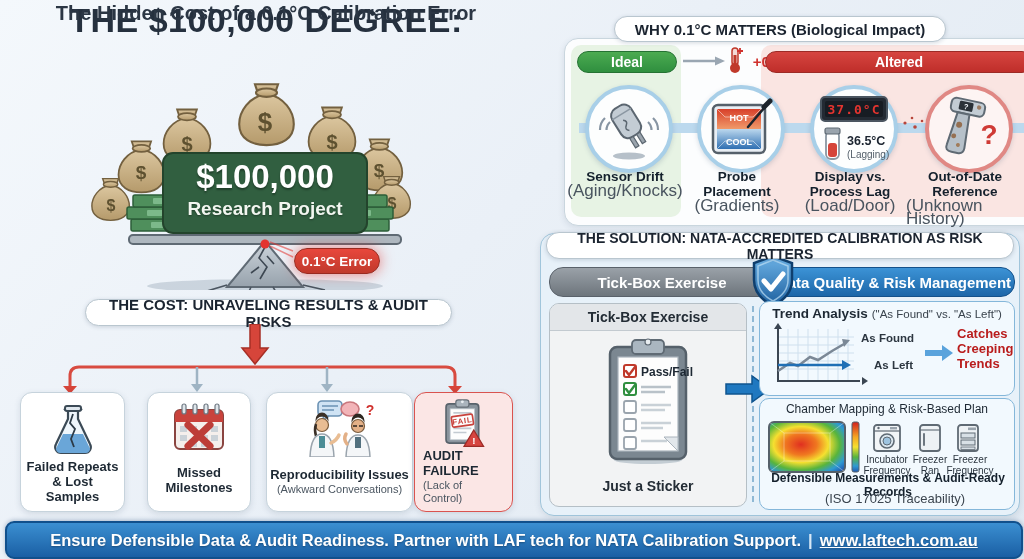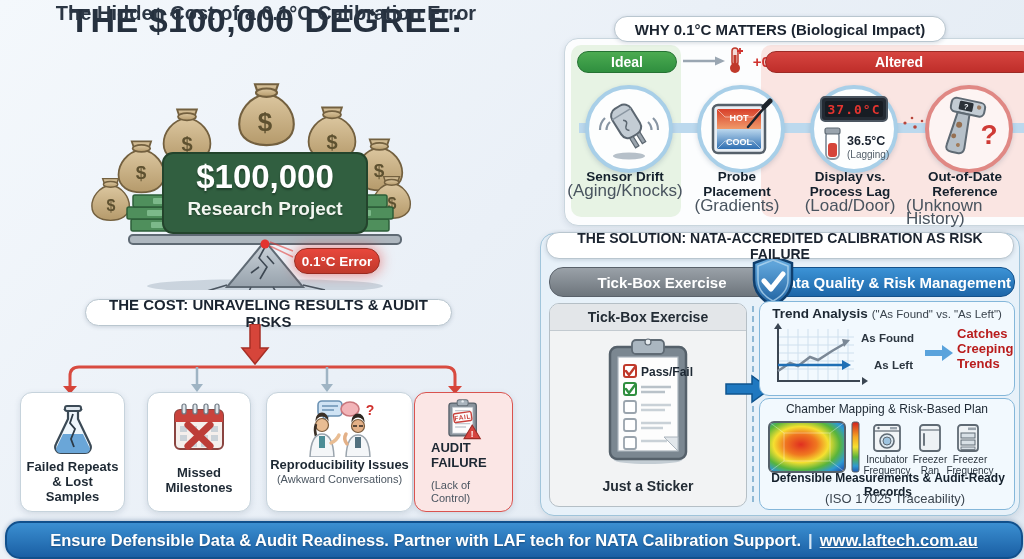--- a/index.html
+++ b/index.html
@@ -211,41 +211,41 @@
       <rect x="19" y="37" width="6" height="12" fill="#4c8d96"></rect>
       <path d="M31,44 q6,-3 8,-8" stroke="#e9bd93" stroke-width="3.5" fill="none" stroke-linecap="round"></path>
 
       <circle cx="58" cy="27" r="6.5" fill="#e3b087" stroke="#7a5b3c" stroke-width="1.2"></circle>
       <path d="M51.5,25 a6.5,6.5 0 0 1 13,0 l0,-3 a6.5,7.5 0 0 0 -13,0 Z" fill="#2e2620"></path>
       <path d="M53,27 h4 m2,0 h4" stroke="#2e2620" stroke-width="1.4"></path>
       <path d="M46,58 q1,-22 12,-22 q11,0 12,22 Z" fill="#f4f6f8" stroke="#9aa4ad" stroke-width="1.5"></path>
       <rect x="55" y="38" width="6" height="11" fill="#52707e"></rect>
       <path d="M47,45 q-4,-5 -1,-10" stroke="#e3b087" stroke-width="3.5" fill="none" stroke-linecap="round"></path>
     </svg>
-    <div class="col" style="flex:1;justify-content:flex-start;padding:0 2px 6px;">
+    <div class="col" style="flex:1;justify-content:center;padding:0 2px 6px;">
       <div class="card-title">Reproducibility Issues</div>
       <div class="card-sub">(Awkward Conversations)</div>
     </div>
   </div>
 
   <div class="abs card col" style="left:414px;top:392px;width:97px;height:118px;background:#fbe6e5;border-color:#d9534f;">
     <svg width="56" height="60" viewBox="0 0 56 60" style="margin-top:6px;">
       <rect x="6" y="6" width="40" height="48" rx="4" fill="#8a949d" stroke="#59636c" stroke-width="2"></rect>
       <rect x="18" y="1" width="16" height="9" rx="3" fill="#aab4bd" stroke="#666f78" stroke-width="1.5"></rect>
       <circle cx="26" cy="3.5" r="1.8" fill="#e8edf1"></circle>
       <rect x="11" y="12" width="30" height="38" fill="#fdfdfd" stroke="#b8c0c8" stroke-width="1"></rect>
       <path d="M15,17 h22 M15,36 h22 M15,41 h16" stroke="#c3cad1" stroke-width="2"></path>
       <g transform="rotate(-8 26 26)">
         <rect x="13" y="20" width="26" height="13" rx="2" fill="none" stroke="#c9423c" stroke-width="2"></rect>
         <text x="26" y="30" text-anchor="middle" font-size="9.5" font-weight="bold" fill="#c9423c" letter-spacing="1">FAIL</text>
       </g>
       <polygon points="40,38 52,58 28,58" fill="#d64540" stroke="#9c2b26" stroke-width="1.5"></polygon>
       <text x="40" y="55" text-anchor="middle" font-size="12" font-weight="bold" fill="#fff">!</text>
     </svg>
-    <div class="col" style="flex:1;justify-content:space-between;padding:0 16px 6px;gap:8px;">
+    <div class="col" style="flex:1;justify-content:space-between;padding:0 8px 6px;">
       <div class="card-title">AUDIT FAILURE</div>
       <div class="card-sub">(Lack of Control)</div>
     </div>
   </div>
 
   <div class="abs" style="left:540px;top:38px;width:478px;height:186px;background:#fcfdfe;border:1.5px solid #c9d6de;border-radius:14px;box-shadow:0 2px 6px rgba(50,70,100,.12);margin-left:24px;">
     <div class="abs" style="left:6px;top:6px;width:110px;height:172px;background:#e7f3e4;border-radius:10px;"></div>
     <div class="abs" style="left:196px;top:6px;width:276px;height:172px;background:#fae5e2;border-radius:10px;"></div>
 
     <div class="abs" style="left:14px;top:84px;width:448px;height:10px;background:#bcd9ee;"></div>
@@ -520,23 +520,23 @@
       <div class="abs ctr" style="left:1px;top:79px;width:254px;height:14px;">
         <span style="font-weight:bold;font-size:12px;color:#14202c;">Defensible Measurements &amp; Audit-Ready Records</span>
       </div>
       <div class="abs ctr" style="left:0;top:93px;width:254px;height:13px;">
         <span style="font-size:13px;color:#3b454f;margin-left:16px;">(ISO 17025 Traceability)</span>
       </div>
     </div>
   </div>
 
   <div class="abs pill ctr" style="left:546px;top:232px;width:466px;height:25px;font-size:14px;border-radius:13px;">
-    <span>THE SOLUTION: NATA-ACCREDITED CALIBRATION AS RISK FAILURE</span>
-  </div>
-
-  <div class="abs ctr" style="left:5px;top:521px;width:1014px;height:34px;border-radius:15px;
+    <span>THE SOLUTION: NATA-ACCREDITED CALIBRATION AS RISK MATTERS</span>
+  </div>
+
+  <div class="abs ctr" style="left:5px;top:521px;width:1014px;height:34px;border-radius:9px;
     background:linear-gradient(180deg,#3b8fd1,#1a5fa4);border:2px solid #11508c;box-shadow:0 -1px 4px rgba(20,60,110,.3);">
     <span style="color:#fff;font-weight:bold;font-size:16.5px;text-shadow:0 1px 2px rgba(0,0,0,.3);">Ensure Defensible Data &amp; Audit Readiness. Partner with LAF tech for NATA Calibration Support.</span>
     <span style="color:#d7e8f6;font-weight:bold;font-size:16.5px;margin:0 7px;">|</span>
     <a class="link" style="font-size:16.5px;text-shadow:0 1px 2px rgba(0,0,0,.3);">www.laftech.com.au</a>
   </div>
 
 </div>
 
 </body></html>

